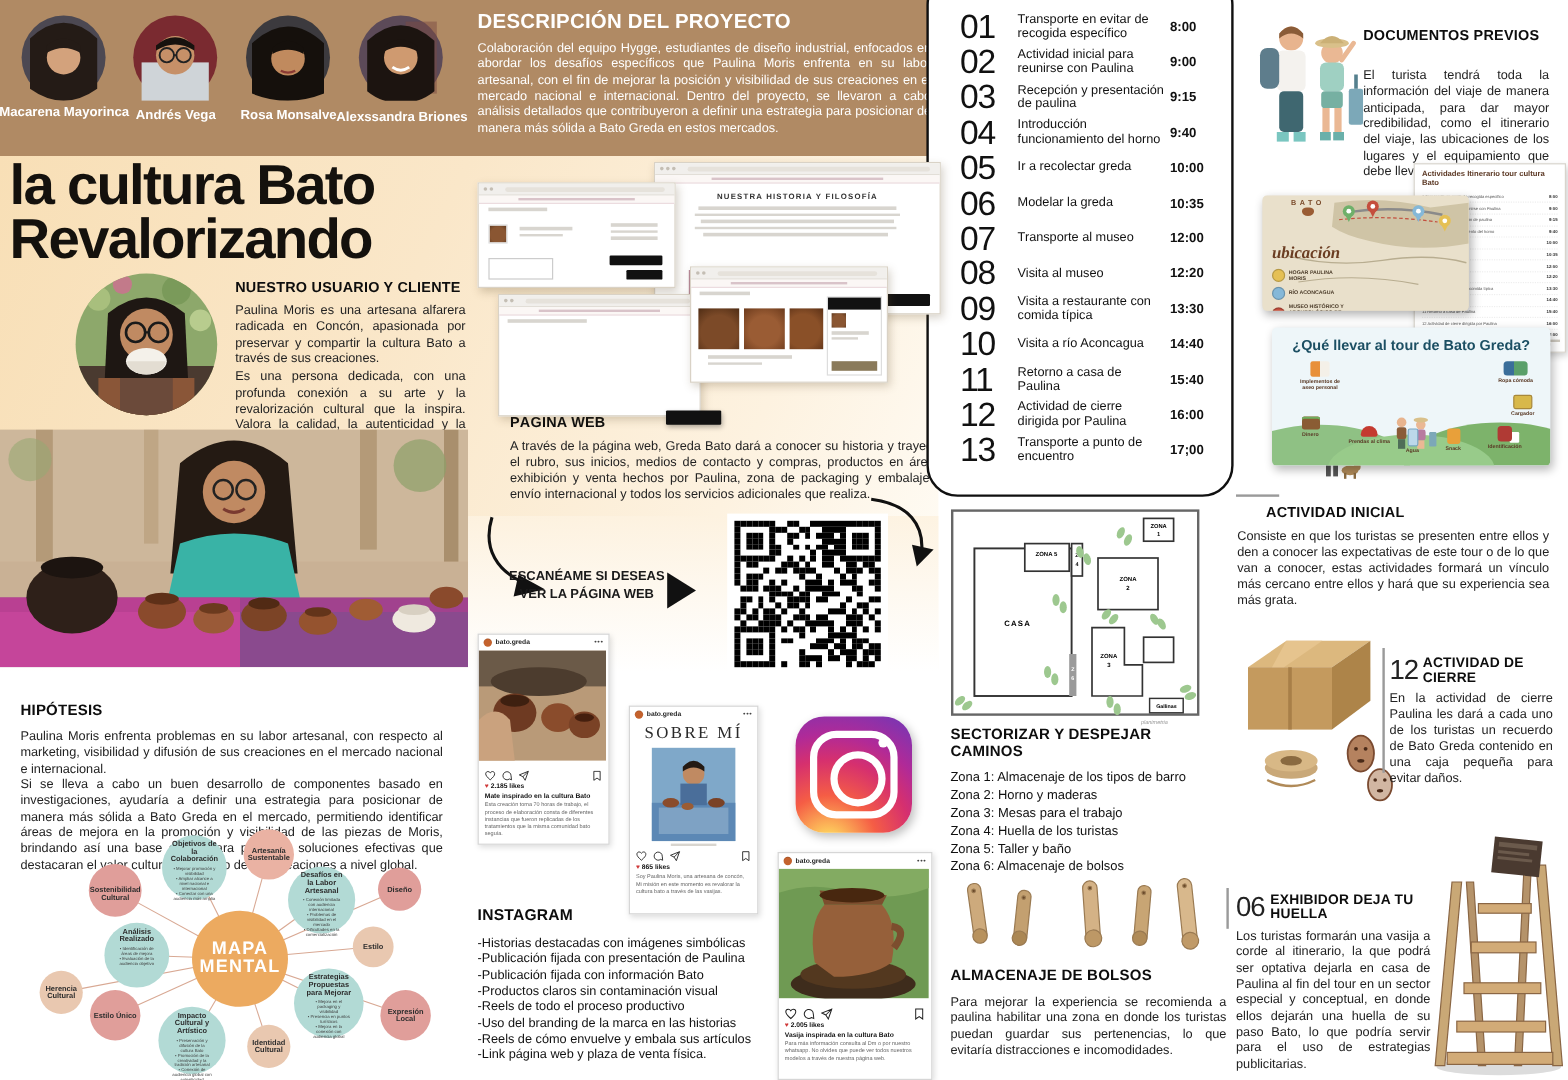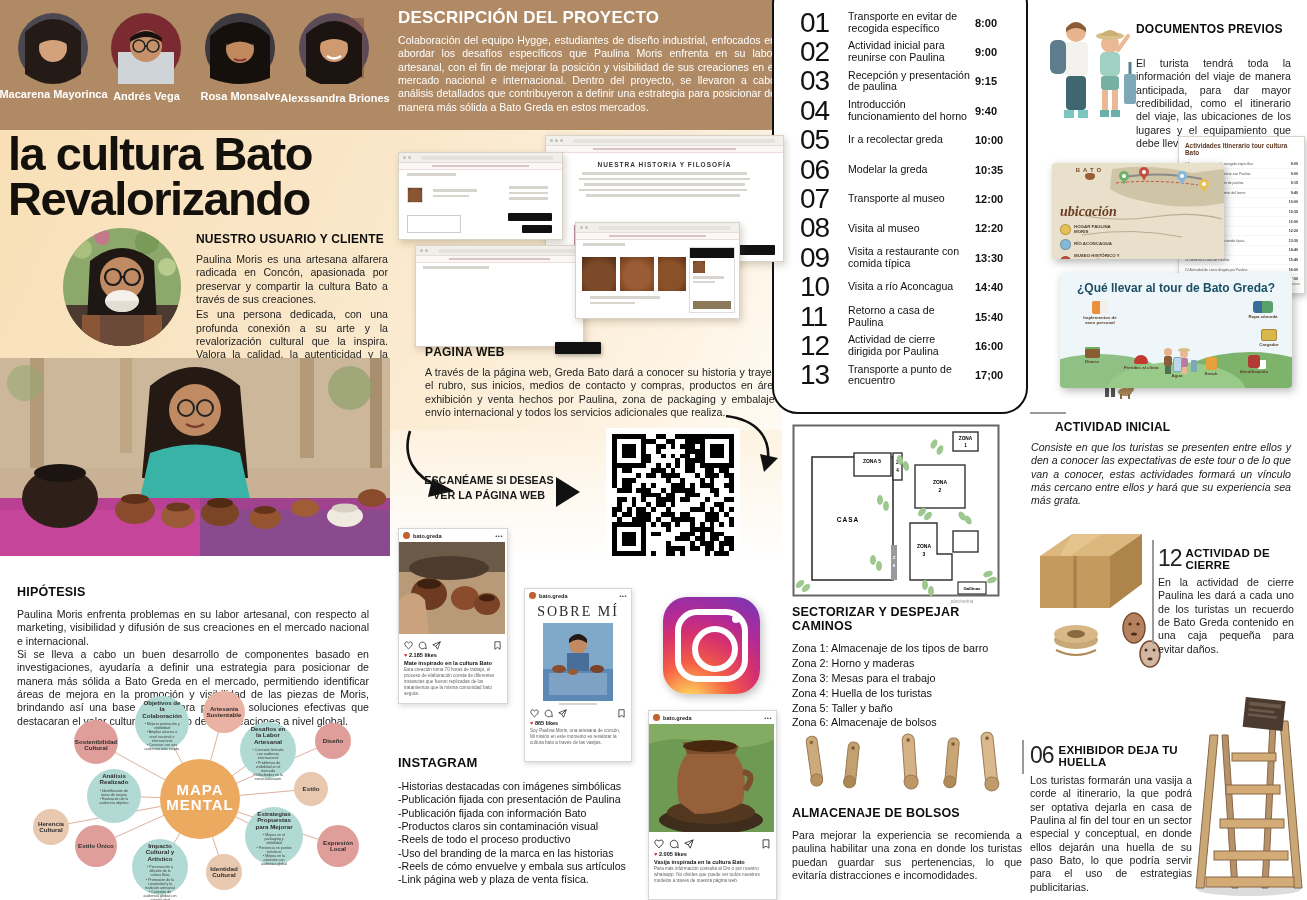--- a/index.html
+++ b/index.html
@@ -1543,21 +1543,21 @@
     <div class="ll-item" style="left:104px;top:84px;width:26px;"><div class="ll-ic" style="width:7px;height:13px;background:#bcd8ea;border:1px solid #7aa8c4;border-radius:2px;"></div><span>Agua</span></div>
     <div class="ll-item" style="left:136px;top:84px;width:30px;"><div class="ll-ic" style="width:11px;height:13px;background:#e8a03a;border-radius:2px;"></div><span>Snack</span></div>
     <div class="ll-item" style="left:172px;top:82px;width:44px;"><div class="ll-ic" style="width:12px;height:13px;background:#b03a34;border-radius:3px;box-shadow:8px 3px 0 -2px #fff;"></div><span>Identificación</span></div>
     <div class="ll-item" style="left:182px;top:28px;width:42px;"><div class="ll-ic" style="width:20px;height:12px;background:linear-gradient(90deg,#3a6e9a 45%,#5aa06a 45%);border-radius:3px;"></div><span>Ropa cómoda</span></div>
     <div class="ll-item" style="left:190px;top:56px;width:38px;"><div class="ll-ic" style="width:14px;height:10px;background:#d8b84a;border:1px solid #a8883a;border-radius:2px;"></div><span>Cargador</span></div>
   </div>
 
   <div class="abs hline" style="left:1030px;top:412px;width:36px;"></div>
   <div class="abs" style="left:1031px;top:420px;width:260px;">
     <div class="h" style="text-align:left;padding-left:24px;">ACTIVIDAD INICIAL</div>
-    <div class="p" style="margin-top:7px;font-style:italic;">Consiste en que los turistas se presenten entre ellos y den a conocer las expectativas de este tour o  de lo que van a conocer, estas actividades formará un vínculo más cercano entre ellos y hará que su experiencia sea más grata.</div>
+    <div class="p" style="margin-top:7px;">Consiste en que los turistas se presenten entre ellos y den a conocer las expectativas de este tour o  de lo que van a conocer, estas actividades formará un vínculo más cercano entre ellos y hará que su experiencia sea más grata.</div>
   </div>
 
   <svg class="abs" style="left:1028px;top:522px;" width="140" height="150">
     <polygon points="12,34 44,12 114,12 82,34" fill="#dcb87e"></polygon>
     <rect x="12" y="34" width="70" height="52" fill="#c49a5e"></rect>
     <polygon points="82,34 114,12 114,62 82,86" fill="#ad8449"></polygon>
     <line x1="47" y1="34" x2="47" y2="86" stroke="#a87f48" stroke-width="3"></line>
     <polygon points="44,12 74,12 42,34 32,34" fill="#e6c48e"></polygon>
     <ellipse cx="48" cy="118" rx="22" ry="9" fill="#c9a878"></ellipse>
     <ellipse cx="48" cy="112" rx="22" ry="9" fill="#d8b886"></ellipse>

